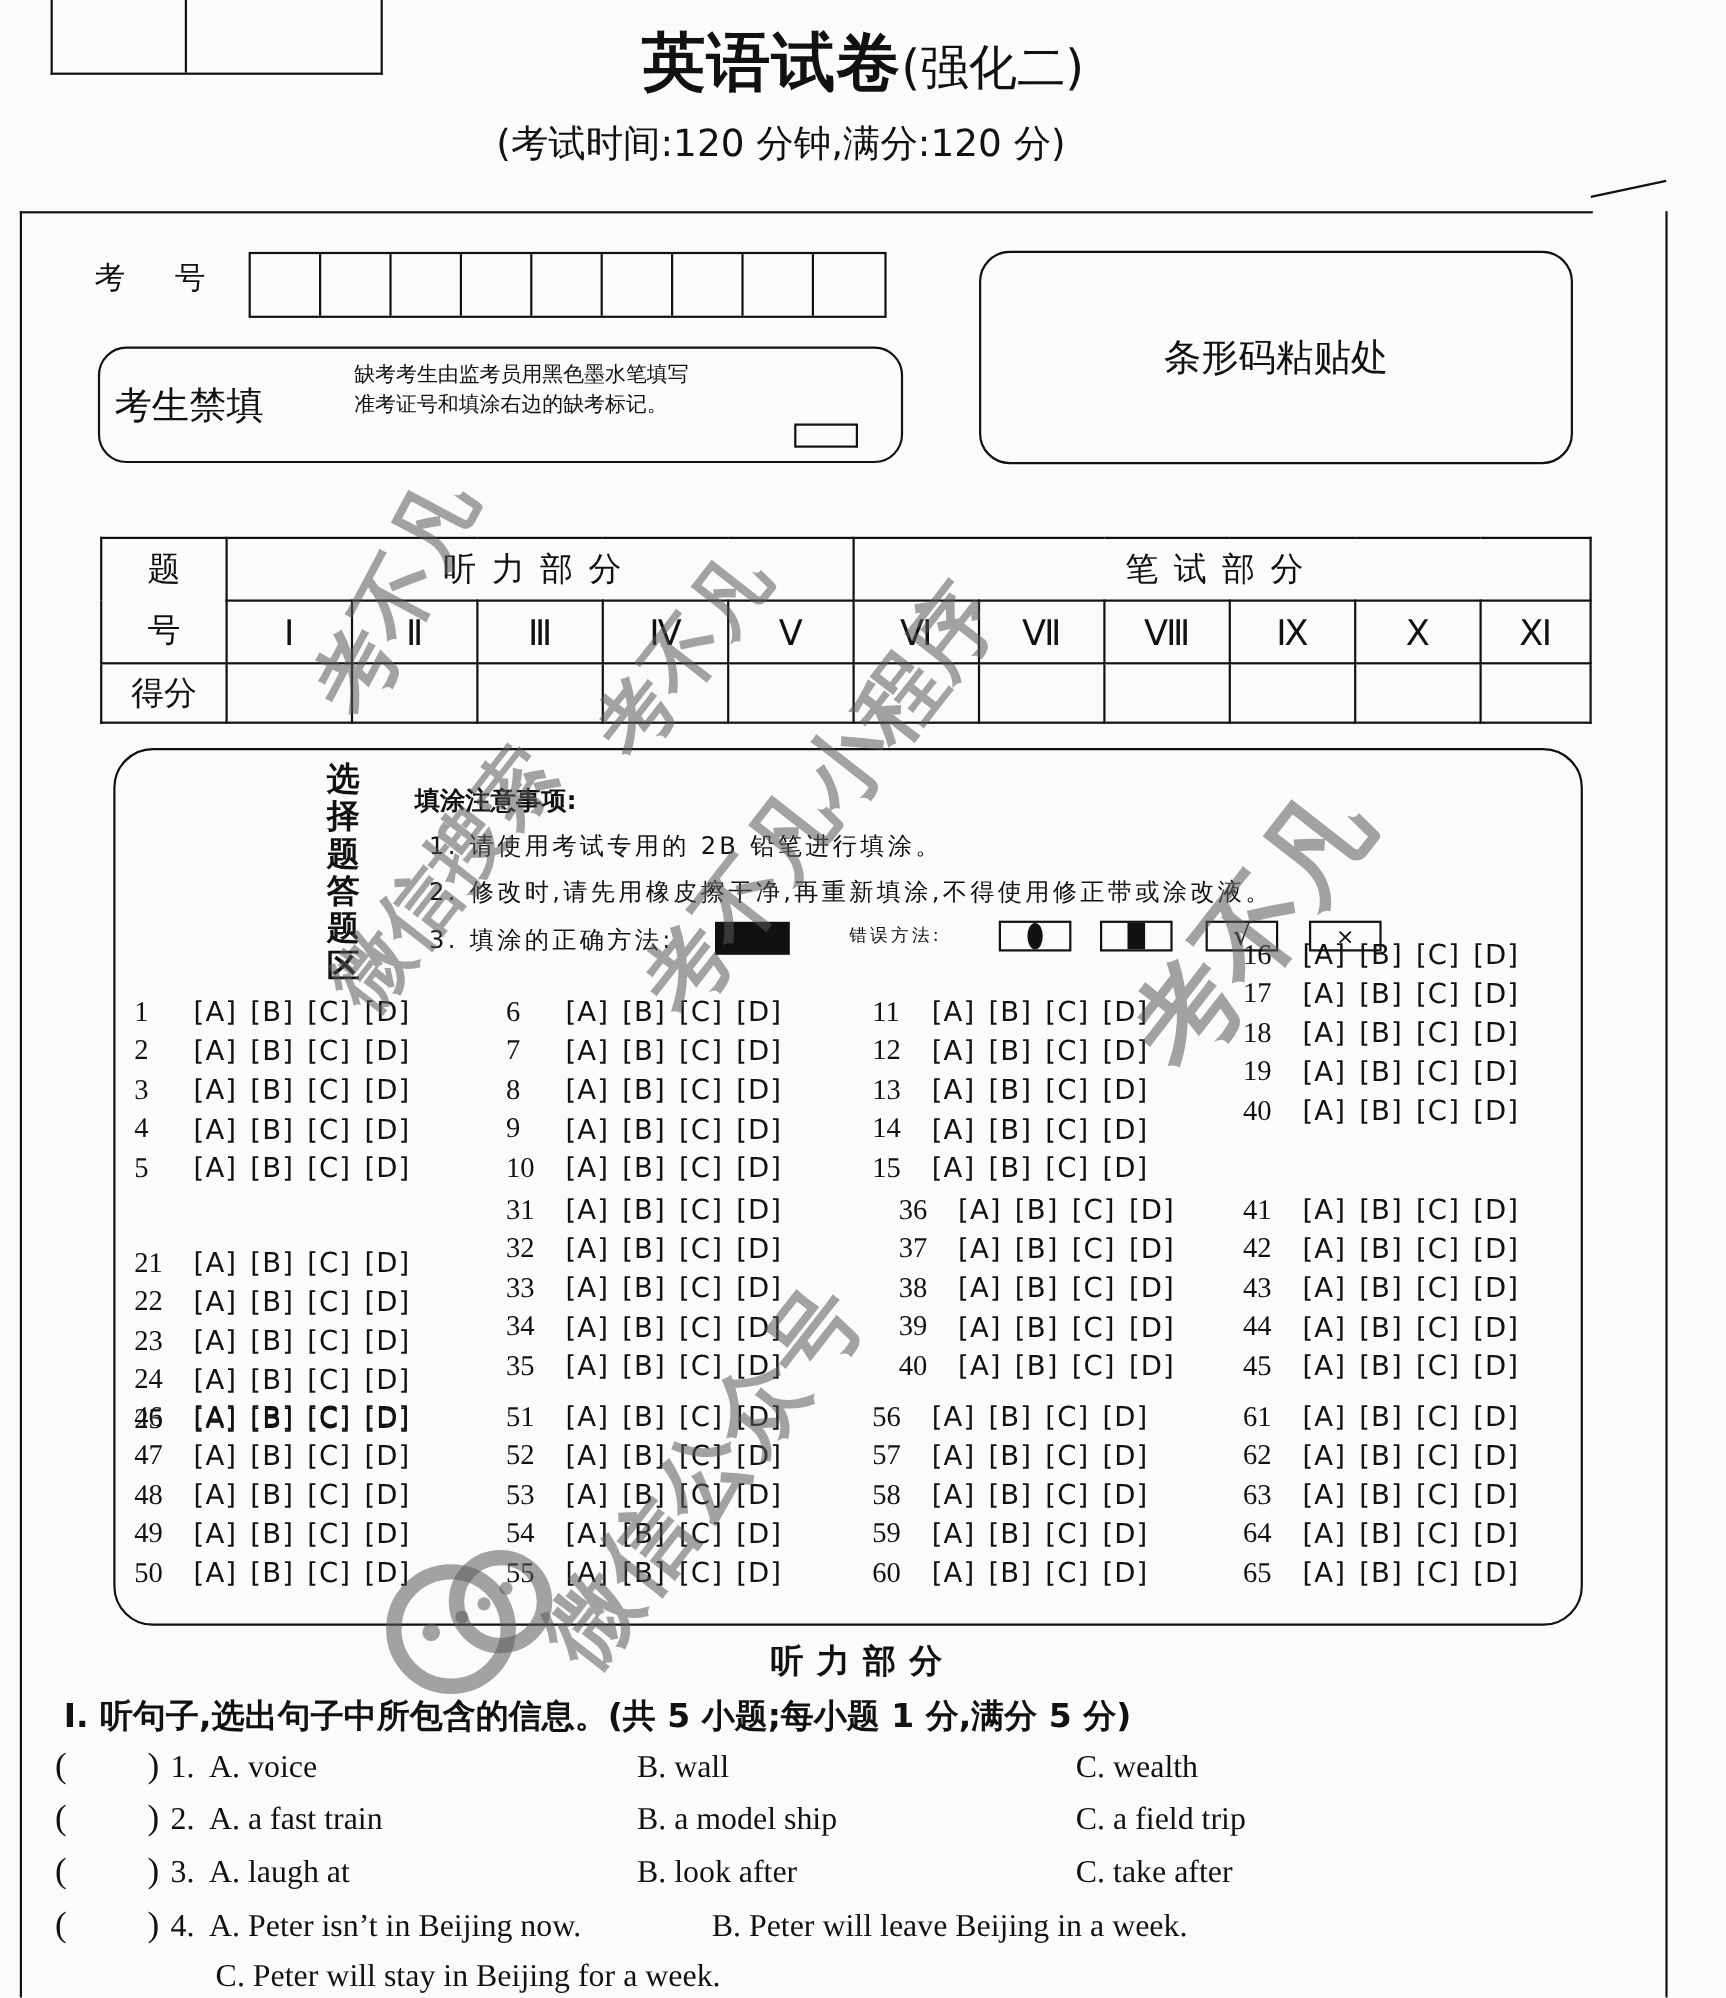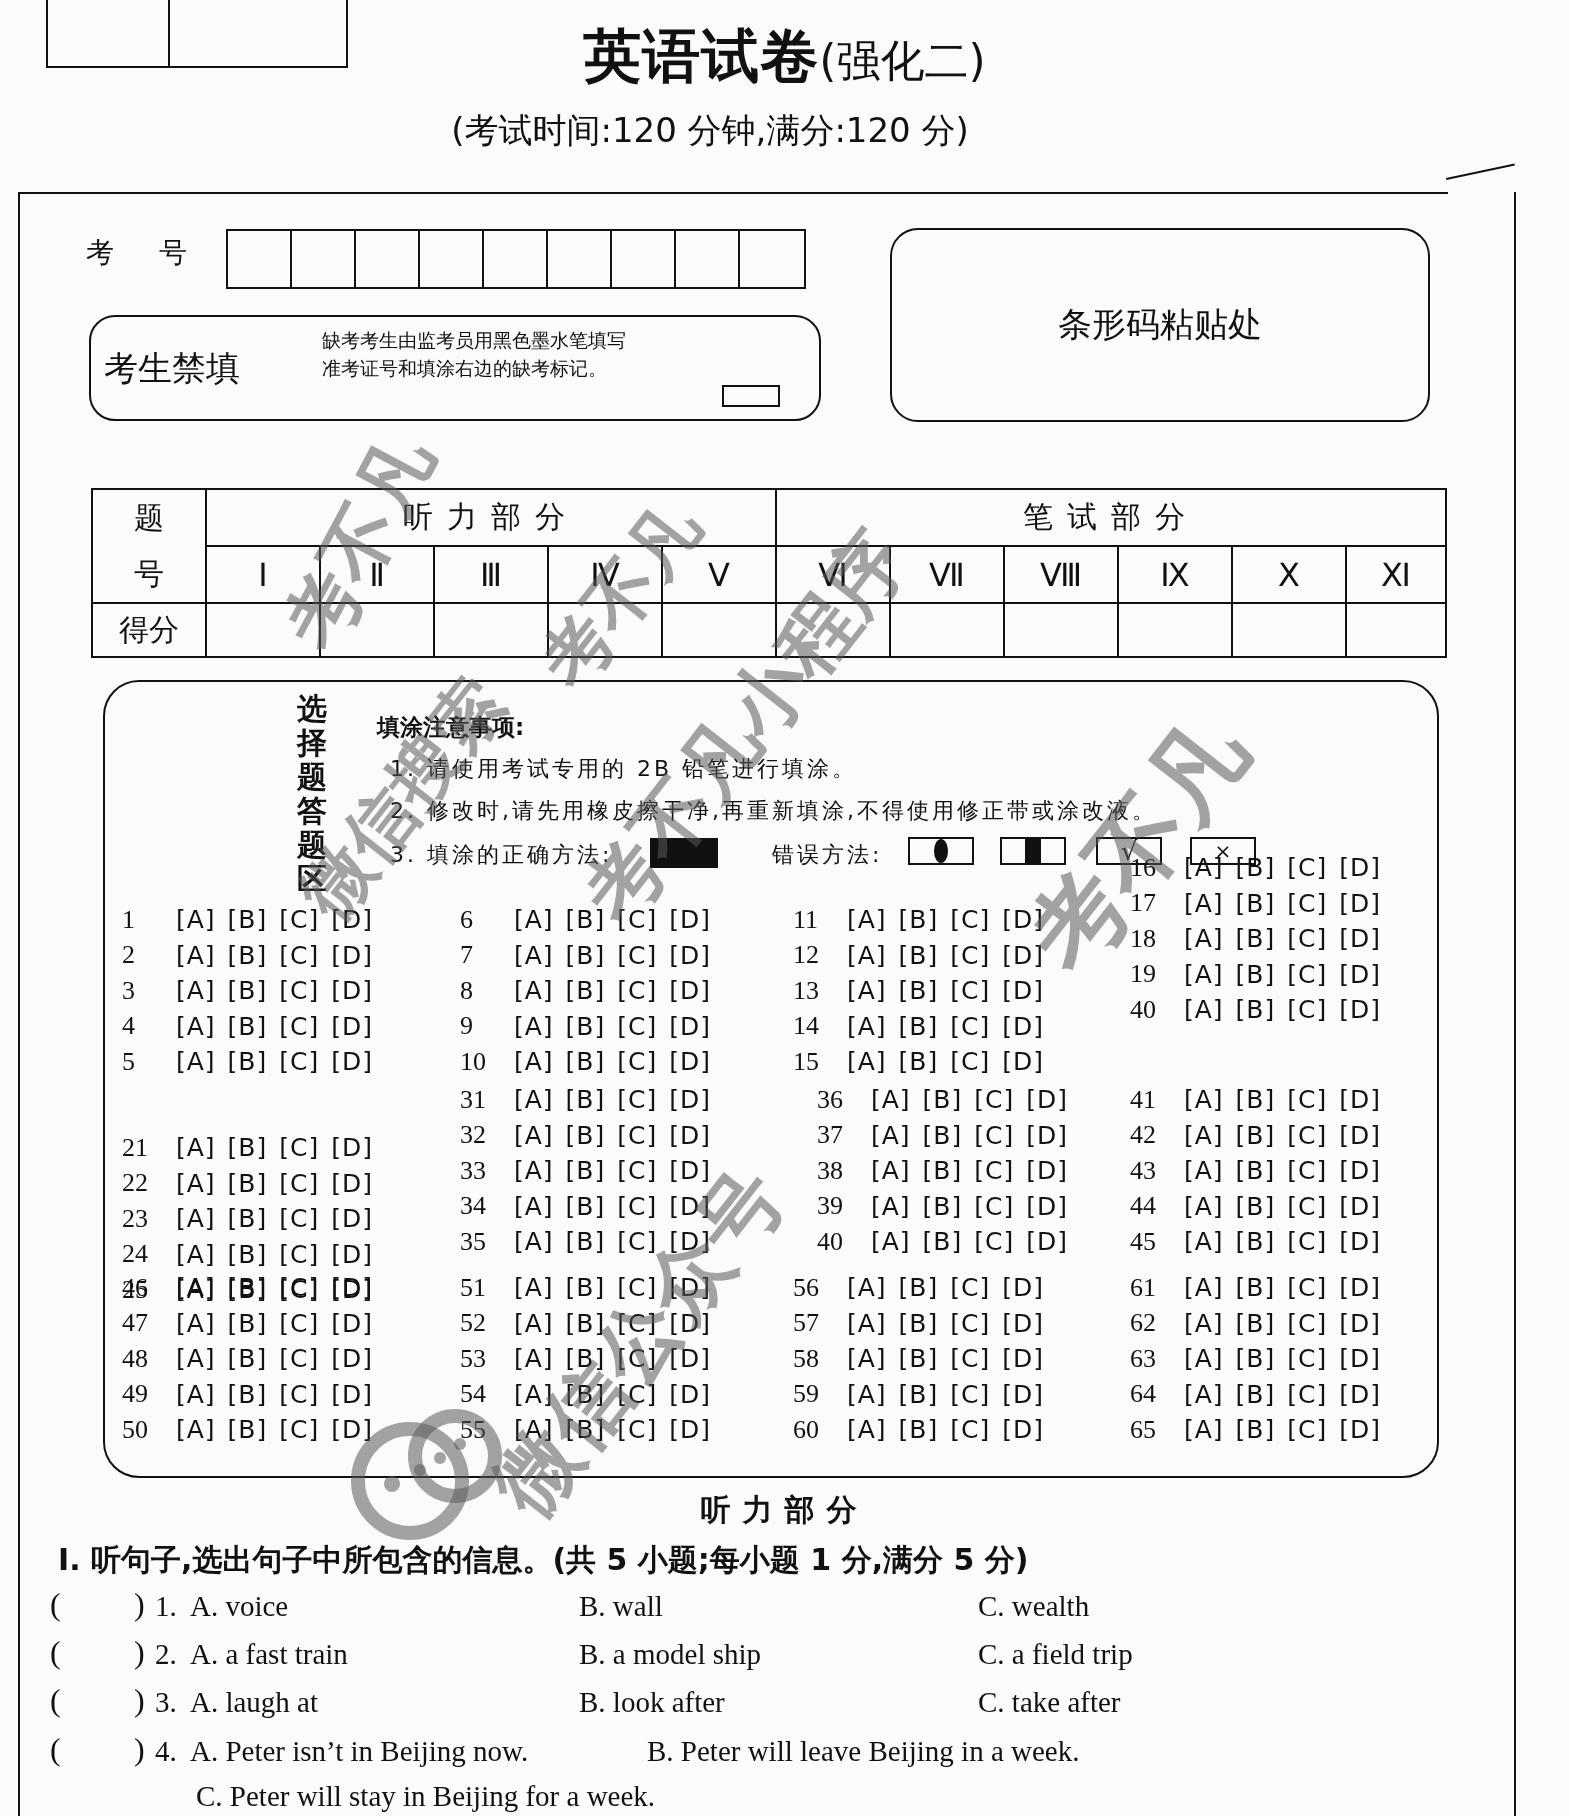--- a/index.html
+++ b/index.html
@@ -54,21 +54,21 @@
 
   
   #card { left: 103px; top: 680px; width: 1336px; height: 798px; border: 2px solid #111; border-radius: 36px; box-sizing: border-box; }
   #card-side { left: 292px; top: 692px; width: 40px; font-size: 30px; font-weight: bold; line-height: 34px; text-align: center; }
   #notes-title { left: 377px; top: 712px; font-size: 23px; font-weight: bold; }
   .note { font-size: 22px; letter-spacing: 3px; }
   #note1 { left: 390px; top: 754px; }
   #note2 { left: 390px; top: 796px; }
   #note3 { left: 390px; top: 840px; }
   #right-fill { left: 650px; top: 838px; width: 68px; height: 30px; background: #111; }
-  #wrong-label { left: 772px; top: 840px; font-size: 22px; letter-spacing: 3px; }
+  #wrong-label { left: 772px; top: 840px; font-size: 16px; letter-spacing: 3px; }
   .wrongbox { top: 837px; width: 66px; height: 28px; border: 2px solid #111; box-sizing: border-box; display: flex; align-items: center; justify-content: center; }
   #w1 { left: 908px; } #w2 { left: 1000px; } #w3 { left: 1096px; } #w4 { left: 1190px; }
   .ellipse { width: 14px; height: 24px; background: #111; border-radius: 50%; }
   .bar { width: 16px; height: 24px; background: #111; }
   .tick { font-size: 26px; line-height: 26px; }
   .cross { font-size: 20px; }
 
   
   .qcol { position: absolute; }
   .qrow { display: flex; height: 35.5px; align-items: center; white-space: nowrap; }

